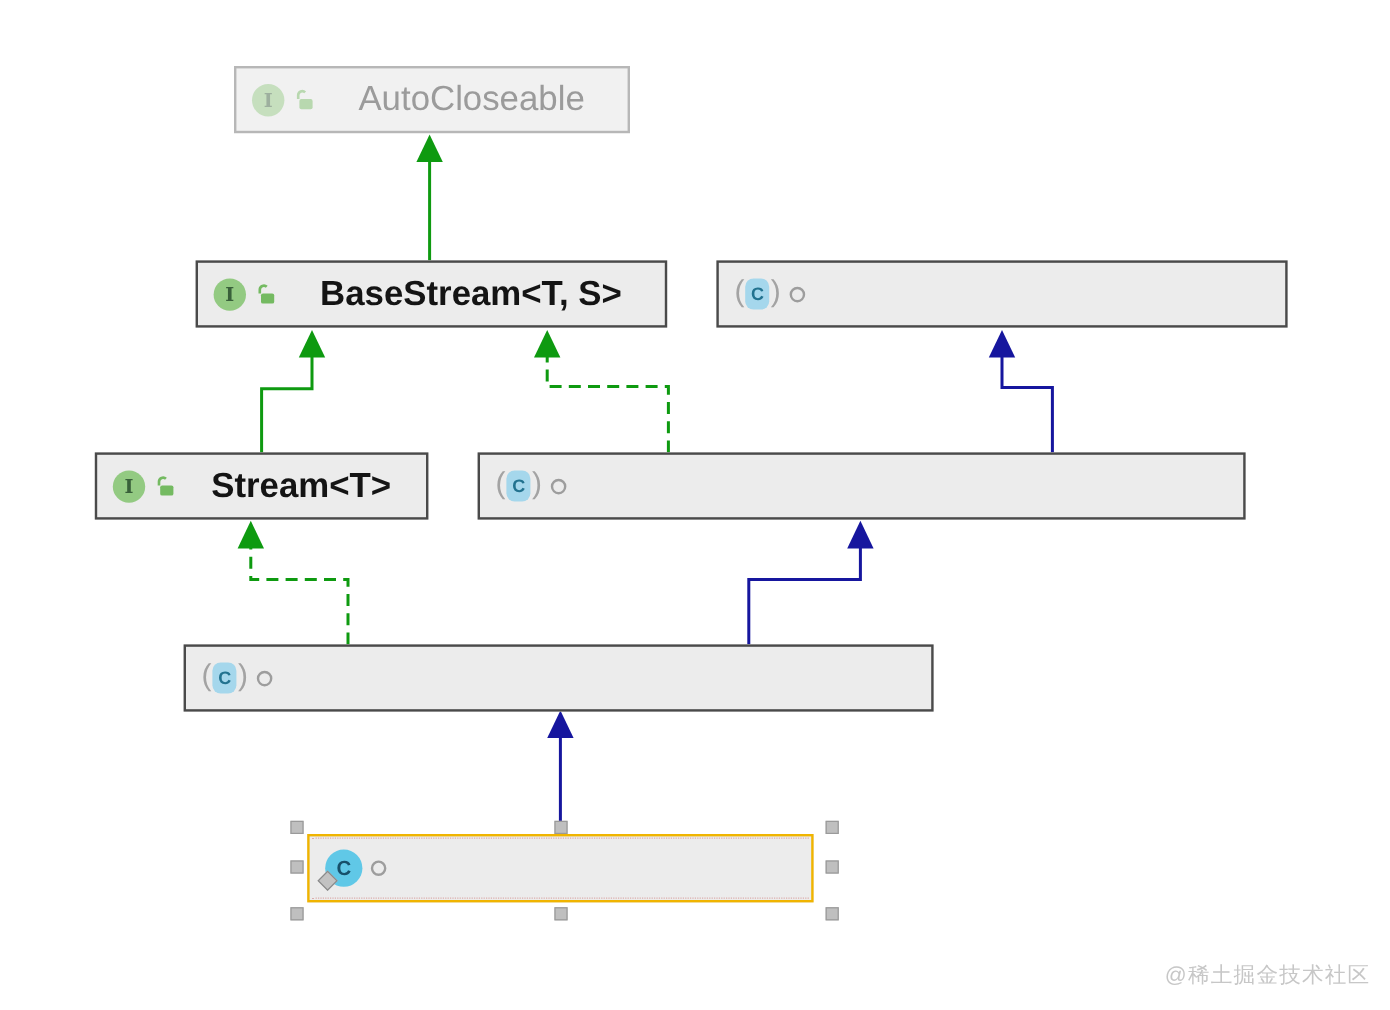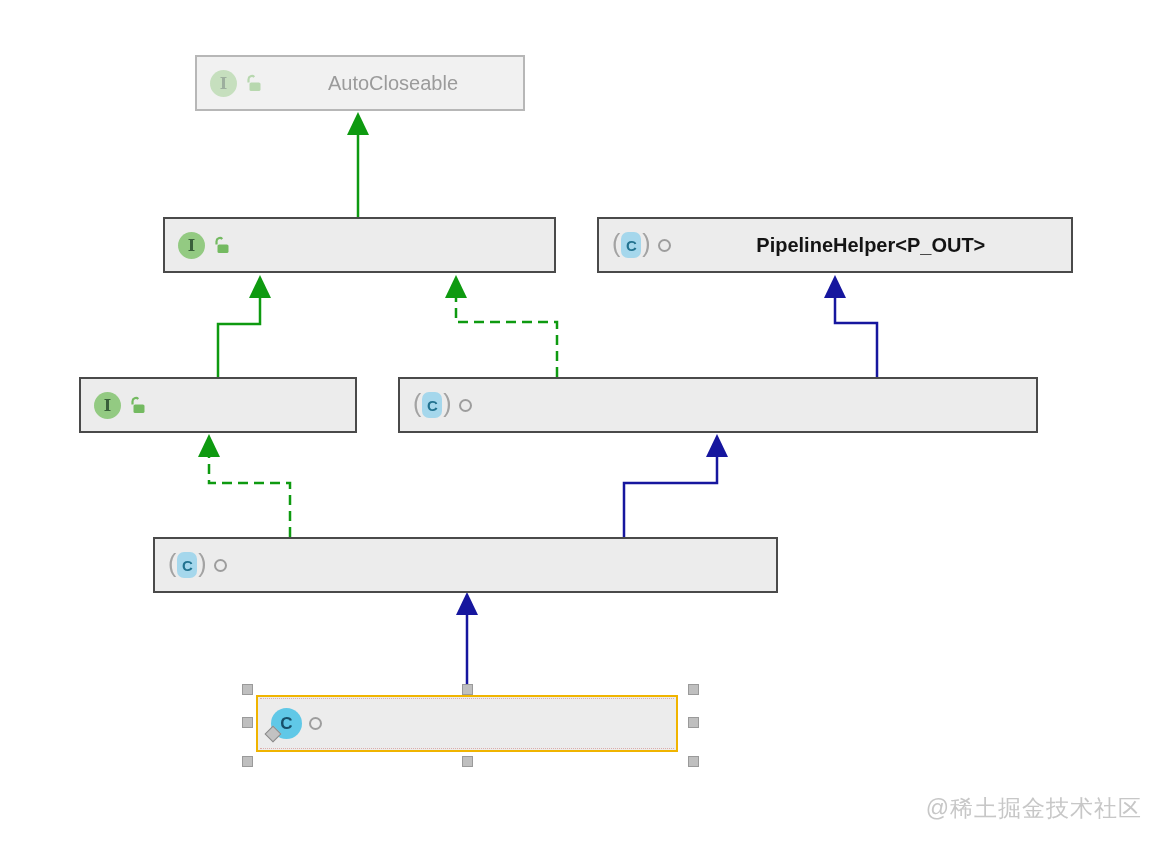--- a/index.html
+++ b/index.html
@@ -10,21 +10,21 @@
   .edge{fill:none;stroke-width:2.5px;}
   .edge.green{stroke:var(--interface-edge,#0e9a10);}
   .edge.green.dashed{stroke-dasharray:10 6;}
   .edge.navy{stroke:var(--class-edge,#16169e);}
   .ah-green{fill:var(--interface-edge,#0e9a10);}
   .ah-navy{fill:var(--class-edge,#16169e);}
 
   .node{position:absolute;z-index:2;box-sizing:border-box;
         background:var(--node-bg,#ececec);border:2px solid var(--node-border,#4a4a4a);
         display:flex;align-items:center;padding-left:13px;}
-  .node .label{flex:1;text-align:center;font-size:20px;font-weight:600;color:#141414;
+  .node .label{flex:1;text-align:center;font-size:29px;font-weight:600;color:#141414;
         letter-spacing:0;padding-right:0;white-space:nowrap;}
   .node.faded{border-color:#b7b7b7;background:#f1f1f1;}
   .node.faded .label{color:#9b9b9b;font-weight:500;}
   .node.faded .icn{opacity:.45;}
   .node.selected{border:2px solid var(--selection,#f0b400);}
   .node.selected::after{content:"";position:absolute;left:2px;right:2px;top:1px;bottom:1px;
         border-top:1px dotted rgba(205,120,120,.55);border-bottom:1px dotted rgba(205,120,120,.55);
         pointer-events:none;}
 
   .icn{display:flex;align-items:center;gap:7px;}
@@ -44,21 +44,21 @@
   .head-cicon .ccircle{width:31px;height:31px;border-radius:50%;background:#60c8e7;
         display:inline-flex;align-items:center;justify-content:center;
         font-size:17px;font-weight:600;color:#17506a;}
   .head-cicon .diamond{position:absolute;left:-4px;bottom:-1px;width:10px;height:10px;
         background:#c2c2c2;border:1px solid #8a8a8a;transform:rotate(45deg);}
 
   .handle{position:absolute;z-index:3;width:11px;height:11px;background:#bfbfbf;
         border:1px solid #9a9a9a;box-sizing:border-box;}
 
   .watermark{position:absolute;right:16px;bottom:18px;z-index:4;
-        font-size:23px;color:#c7c7c7;letter-spacing:1px;}
+        font-size:18px;color:#c7c7c7;letter-spacing:1px;}
 </style>
 </head>
 <body>
 
 <div class="canvas">
 
   <svg class="edges" width="1158" height="842">
     <g>
       <path class="edge green" d="M358,217 L358,134"></path>
       <polygon class="ah-green" points="358,112 347,135 369,135"></polygon>
@@ -105,44 +105,45 @@
   <div class="node" style="left:163px;top:217px;width:393px;height:56px">
     <span class="icn">
       <span class="if-circle">
           <span>I</span>
         </span>
       <svg class="lock" viewBox="0 0 19 19">
         <path d="M4.5 8.6 L4.5 5.4 a3.4 3.4 0 0 1 5.8 -2.4" fill="none" stroke="#74ba61" stroke-width="2.2"></path>
         <rect x="5.5" y="8.5" width="11" height="8.5" rx="1.6" fill="#74ba61"></rect>
       </svg>
     </span>
+    <span class="label">BaseStream&lt;T, S&gt;</span>
   </div>
 
   <div class="node" style="left:597px;top:217px;width:476px;height:56px">
     <span class="icn">
       <span class="abs-icon">
         <span class="paren">(</span>
         <span class="cbox">C</span>
         <span class="paren">)</span>
       </span>
       <span class="ring"></span>
     </span>
-    <span class="label">PipelineHelper&lt;P_OUT&gt;</span>
   </div>
 
   <div class="node" style="left:79px;top:377px;width:278px;height:56px">
     <span class="icn">
       <span class="if-circle">
           <span>I</span>
         </span>
       <svg class="lock" viewBox="0 0 19 19">
         <path d="M4.5 8.6 L4.5 5.4 a3.4 3.4 0 0 1 5.8 -2.4" fill="none" stroke="#74ba61" stroke-width="2.2"></path>
         <rect x="5.5" y="8.5" width="11" height="8.5" rx="1.6" fill="#74ba61"></rect>
       </svg>
     </span>
+    <span class="label">Stream&lt;T&gt;</span>
   </div>
 
   <div class="node" style="left:398px;top:377px;width:640px;height:56px">
     <span class="icn">
       <span class="abs-icon">
         <span class="paren">(</span>
         <span class="cbox">C</span>
         <span class="paren">)</span>
       </span>
       <span class="ring"></span>

